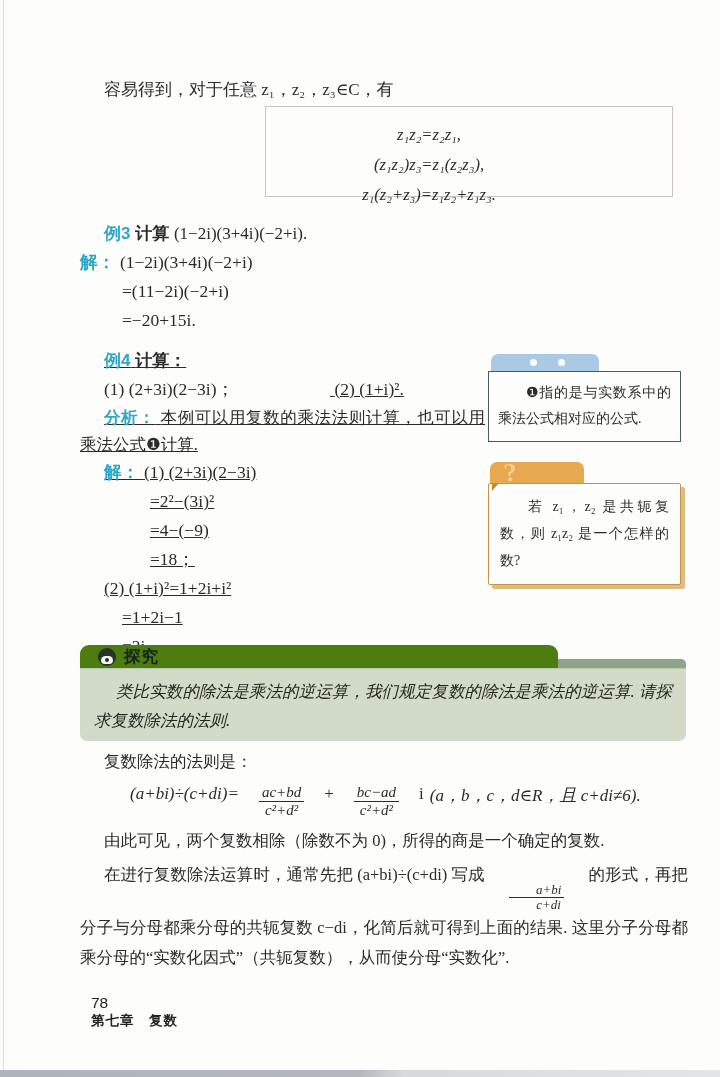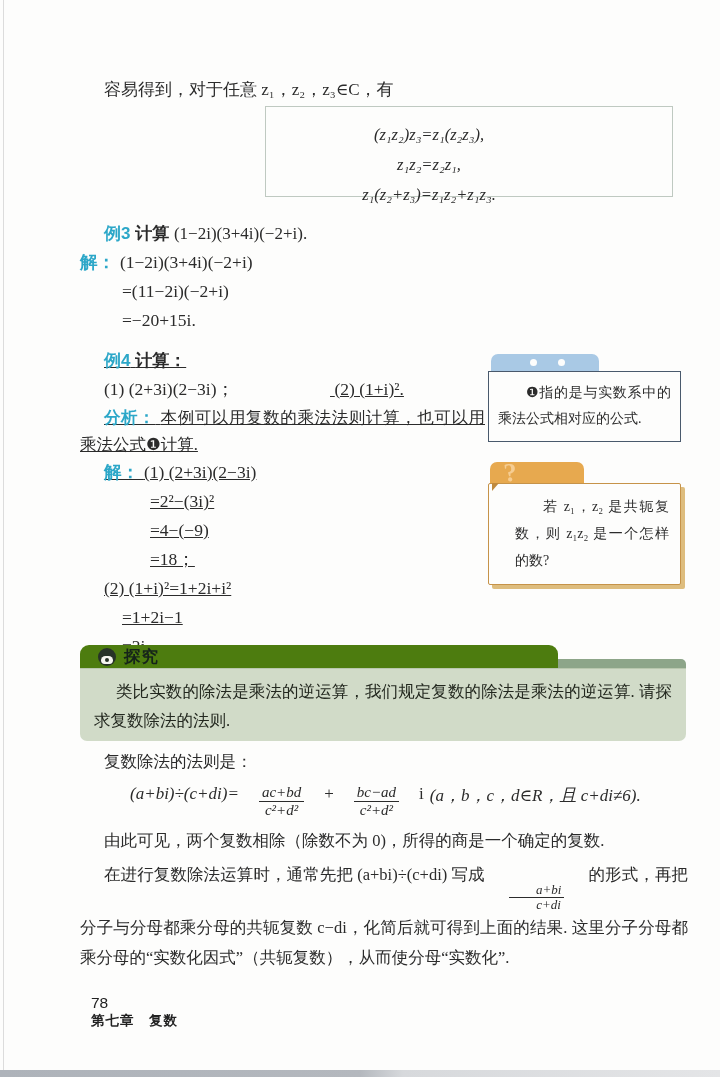--- a/index.html
+++ b/index.html
@@ -68,42 +68,42 @@
     font-size:26px; font-weight:bold; color:#f6cd92;
     font-family:"Liberation Serif",serif; transform:rotate(-6deg);
   }
   .q-tab::after {
     content:""; position:absolute; left:2px; top:21px;
     border-left:7px solid #c08a3e; border-bottom:8px solid transparent;
   }
   .q-body {
     border:1.5px solid #c69349; background:#fdfdfc;
     box-shadow:4px 4px 0 #debd7e;
-    padding:9px 11px 10px 26px; font-size:14px; line-height:27px;
+    padding:9px 11px 10px 11px; font-size:14px; line-height:27px;
     text-indent:28px; text-align:justify; border-radius:2px;
   }
 
   
   .explore { position:absolute; left:80px; top:645px; width:606px; }
   .explore-tab {
     position:relative; width:478px; height:23px;
     background:#4d7c0f; border-radius:9px 9px 0 0;
     display:flex; align-items:center; padding-left:18px;
   }
   .explore-lip { position:absolute; left:476px; top:14px; width:130px; height:9px; background:#8da589; border-radius:0 5px 0 0; }
   .panda { position:relative; width:18px; height:18px; border-radius:50%; background:#273228; display:inline-block; }
   .panda::before { content:""; position:absolute; left:3px; top:8px; width:12px; height:8px; background:#f5f5f0; border-radius:6px 6px 5px 5px; }
   .panda::after { content:""; position:absolute; left:7px; top:10px; width:4px; height:4px; background:#273228; border-radius:50%; }
   .explore-title { margin-left:8px; font-size:16.5px; font-weight:bold; color:#15231a; letter-spacing:1px; }
   .explore-body {
     width:606px; height:73px; background:#d1dbc8;
     border-radius:0 0 7px 7px; border-top:1px solid #b9c7ae;
     padding:8px 14px 0 14px;
   }
-  .explore-body p { font-size:16.5px; line-height:29px; text-indent:22px; text-align:justify; color:#23281f; }
+  .explore-body p { font-size:16.5px; line-height:29px; text-indent:22px; text-align:justify; color:#23281f;font-style:italic; }
 
   
   .division { position:absolute; left:80px; top:747px; width:608px; }
   .division .lead { font-size:16.5px; text-indent:24px; line-height:29px; }
   .div-formula {
     margin:8px 0 6px 50px; font-size:17px;
     display:flex; align-items:flex-start; white-space:nowrap;
   }
   .frac { display:inline-flex; flex-direction:column; text-align:center; line-height:1.15; margin:0 20px; vertical-align:middle; }
   .frac .num, .frac .den { font-size:14.5px; padding:0 3px; }
@@ -121,22 +121,22 @@
 </head>
 <body>
 
 <div class="page-edge-left"></div>
 <div class="page-edge-bottom"></div>
 
 <p class="intro serif">容易得到，对于任意 z₁，z₂，z₃∈C，有</p>
 
 <div class="law-box">
   <div class="law-inner serif it">
+    <div>z₁z₂=z₂z₁,</div>
     <div>(z₁z₂)z₃=z₁(z₂z₃),</div>
-    <div>z₁z₂=z₂z₁,</div>
     <div>z₁(z₂+z₃)=z₁z₂+z₁z₃.</div>
   </div>
 </div>
 
 <section class="ex3">
   <p class="ex-head">
     <span class="teal">例3</span>
     <span class="cjk-bold">计算</span>
     <span class="serif">(1−2i)(3+4i)(−2+i).</span>
   </p>

